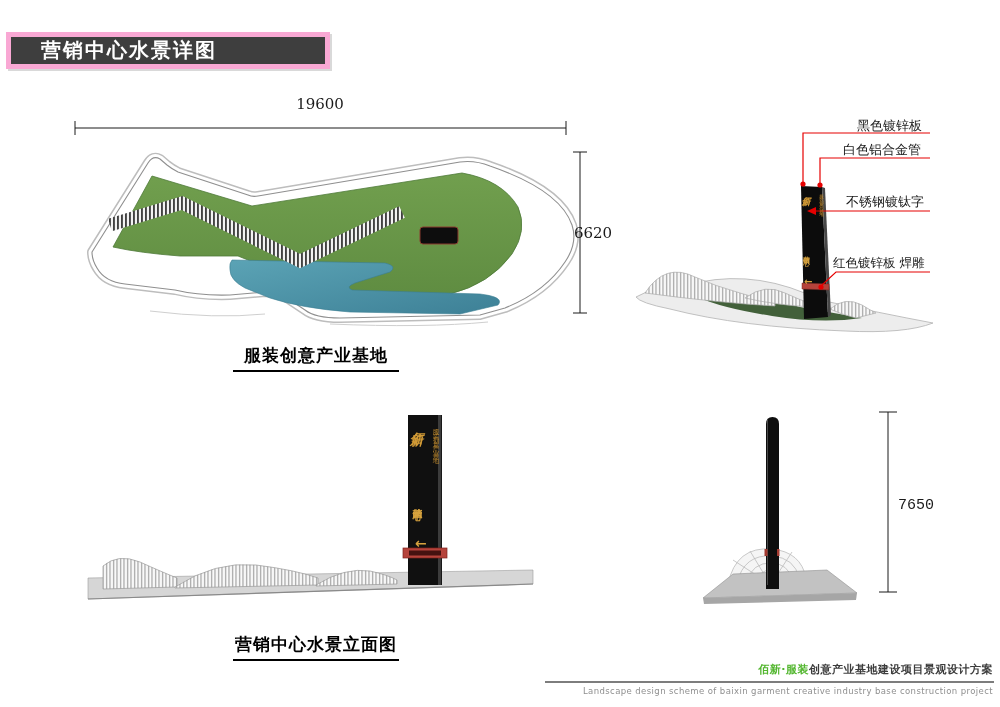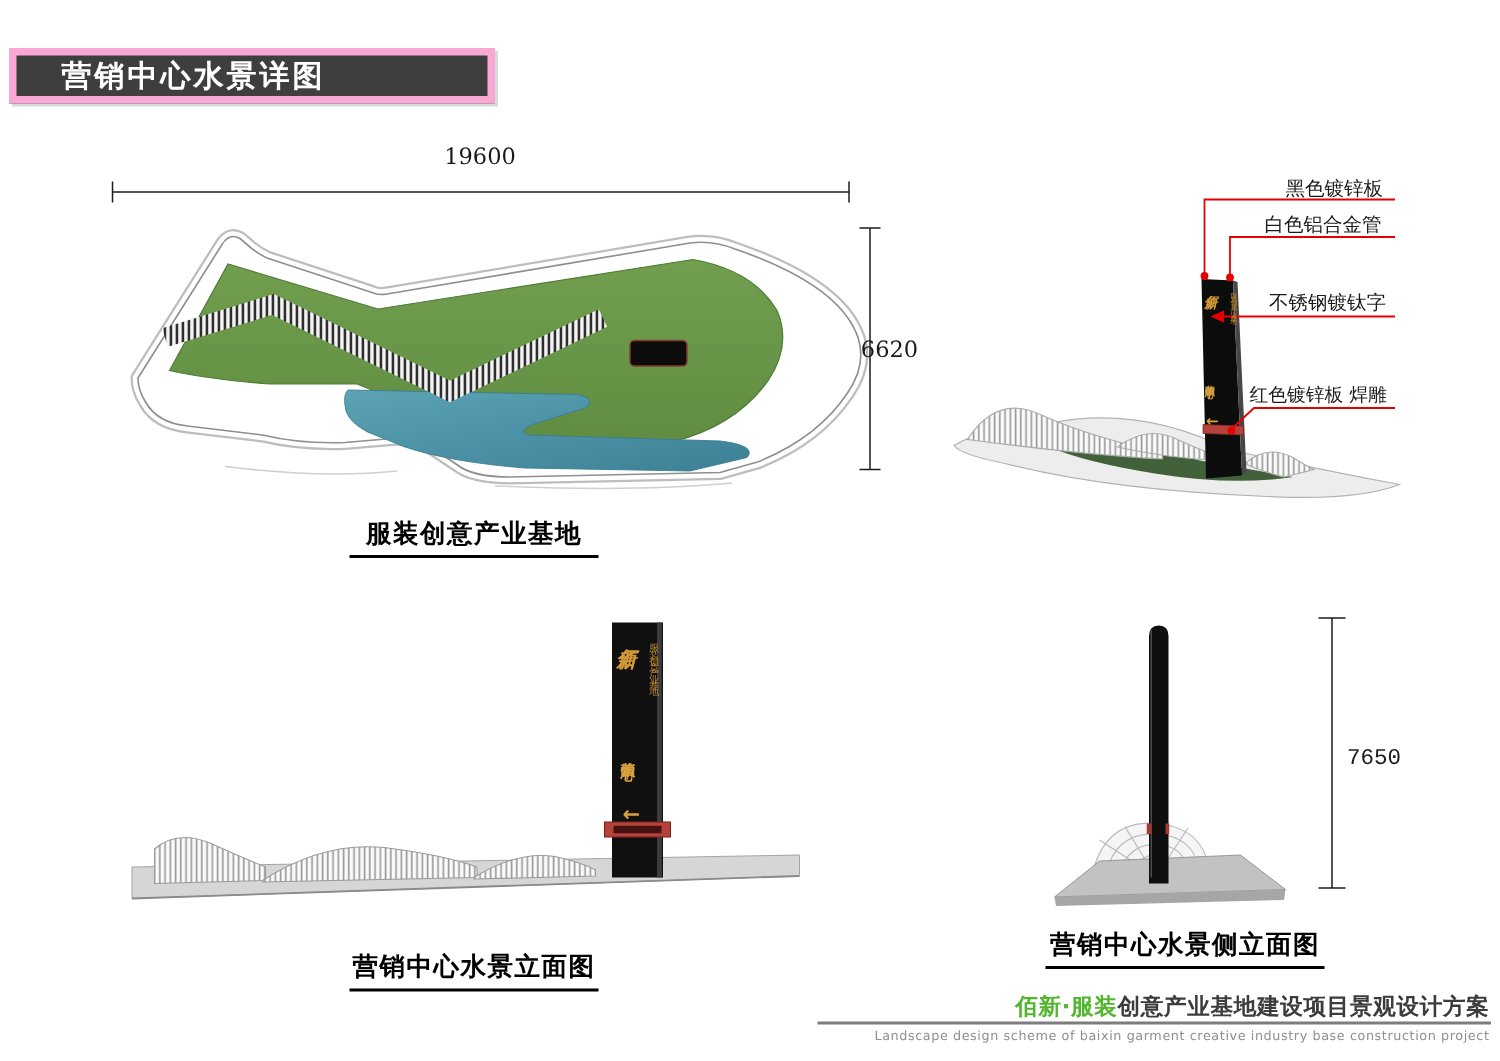--- a/index.html
+++ b/index.html
@@ -32,21 +32,21 @@
   .pt-elev .post-label{left:4px;top:80px;font-size:9.5px;letter-spacing:1px;}
   .pt-elev .post-arrow{left:6px;top:116px;font-size:14px;}
   
   .pt-persp{left:801px;top:189px;width:24px;height:122px;}
   .pt-persp .post-brand{left:1px;top:1px;font-size:8.5px;}
   .pt-persp .post-tagline{right:2px;top:2px;font-size:4.5px;letter-spacing:2.5px;}
   .pt-persp .post-label{left:2px;top:62px;font-size:6.5px;letter-spacing:1px;}
   .pt-persp .post-arrow{left:3px;top:88px;font-size:10px;}
   
   .footer-line{left:545px;top:681px;width:449px;height:2px;background:#7d7d7d;}
-  .footer-cn{right:7px;top:662px;font-size:15px;font-weight:bold;letter-spacing:0.5px;
+  .footer-cn{right:7px;top:662px;font-size:11px;font-weight:bold;letter-spacing:0.5px;
     white-space:nowrap;text-align:left;}
   .footer-cn .green{color:#52b62e;}
   .footer-cn .dark{color:#3c3c3c;}
   .footer-en{right:7px;top:686px;font-size:8.5px;color:#8f8f8f;letter-spacing:0.4px;
     white-space:nowrap;text-align:center;}
   svg text{font-family:"DejaVu Sans","Liberation Sans",sans-serif;}
 </style>
 </head>
 <body>
 
@@ -209,21 +209,20 @@
     <rect x="777" y="549" width="2.5" height="7" fill="#a33a30"></rect>
 
     <g stroke="#1a1a1a" stroke-width="1">
       <line x1="888" y1="412" x2="888" y2="592"></line>
       <line x1="879" y1="412" x2="897" y2="412"></line>
       <line x1="879" y1="592" x2="897" y2="592"></line>
     </g>
   </svg>
 
   <div class="abs dim-label" style="left:894px;top:497px;width:44px;font-family:Liberation Mono, monospace;">7650</div>
-  <div class="abs caption" style="left:697px;top:618px;width:186px;">营销中心水景侧立面图</div>
 
   <div class="abs footer-line"></div>
   <div class="abs footer-cn">
     <span class="green">佰新·服装</span><span class="dark">创意产业基地建设项目景观设计方案</span>
   </div>
   <div class="abs footer-en">Landscape design scheme of baixin garment creative industry base construction project</div>
 
 </div>
 
 </body></html>

